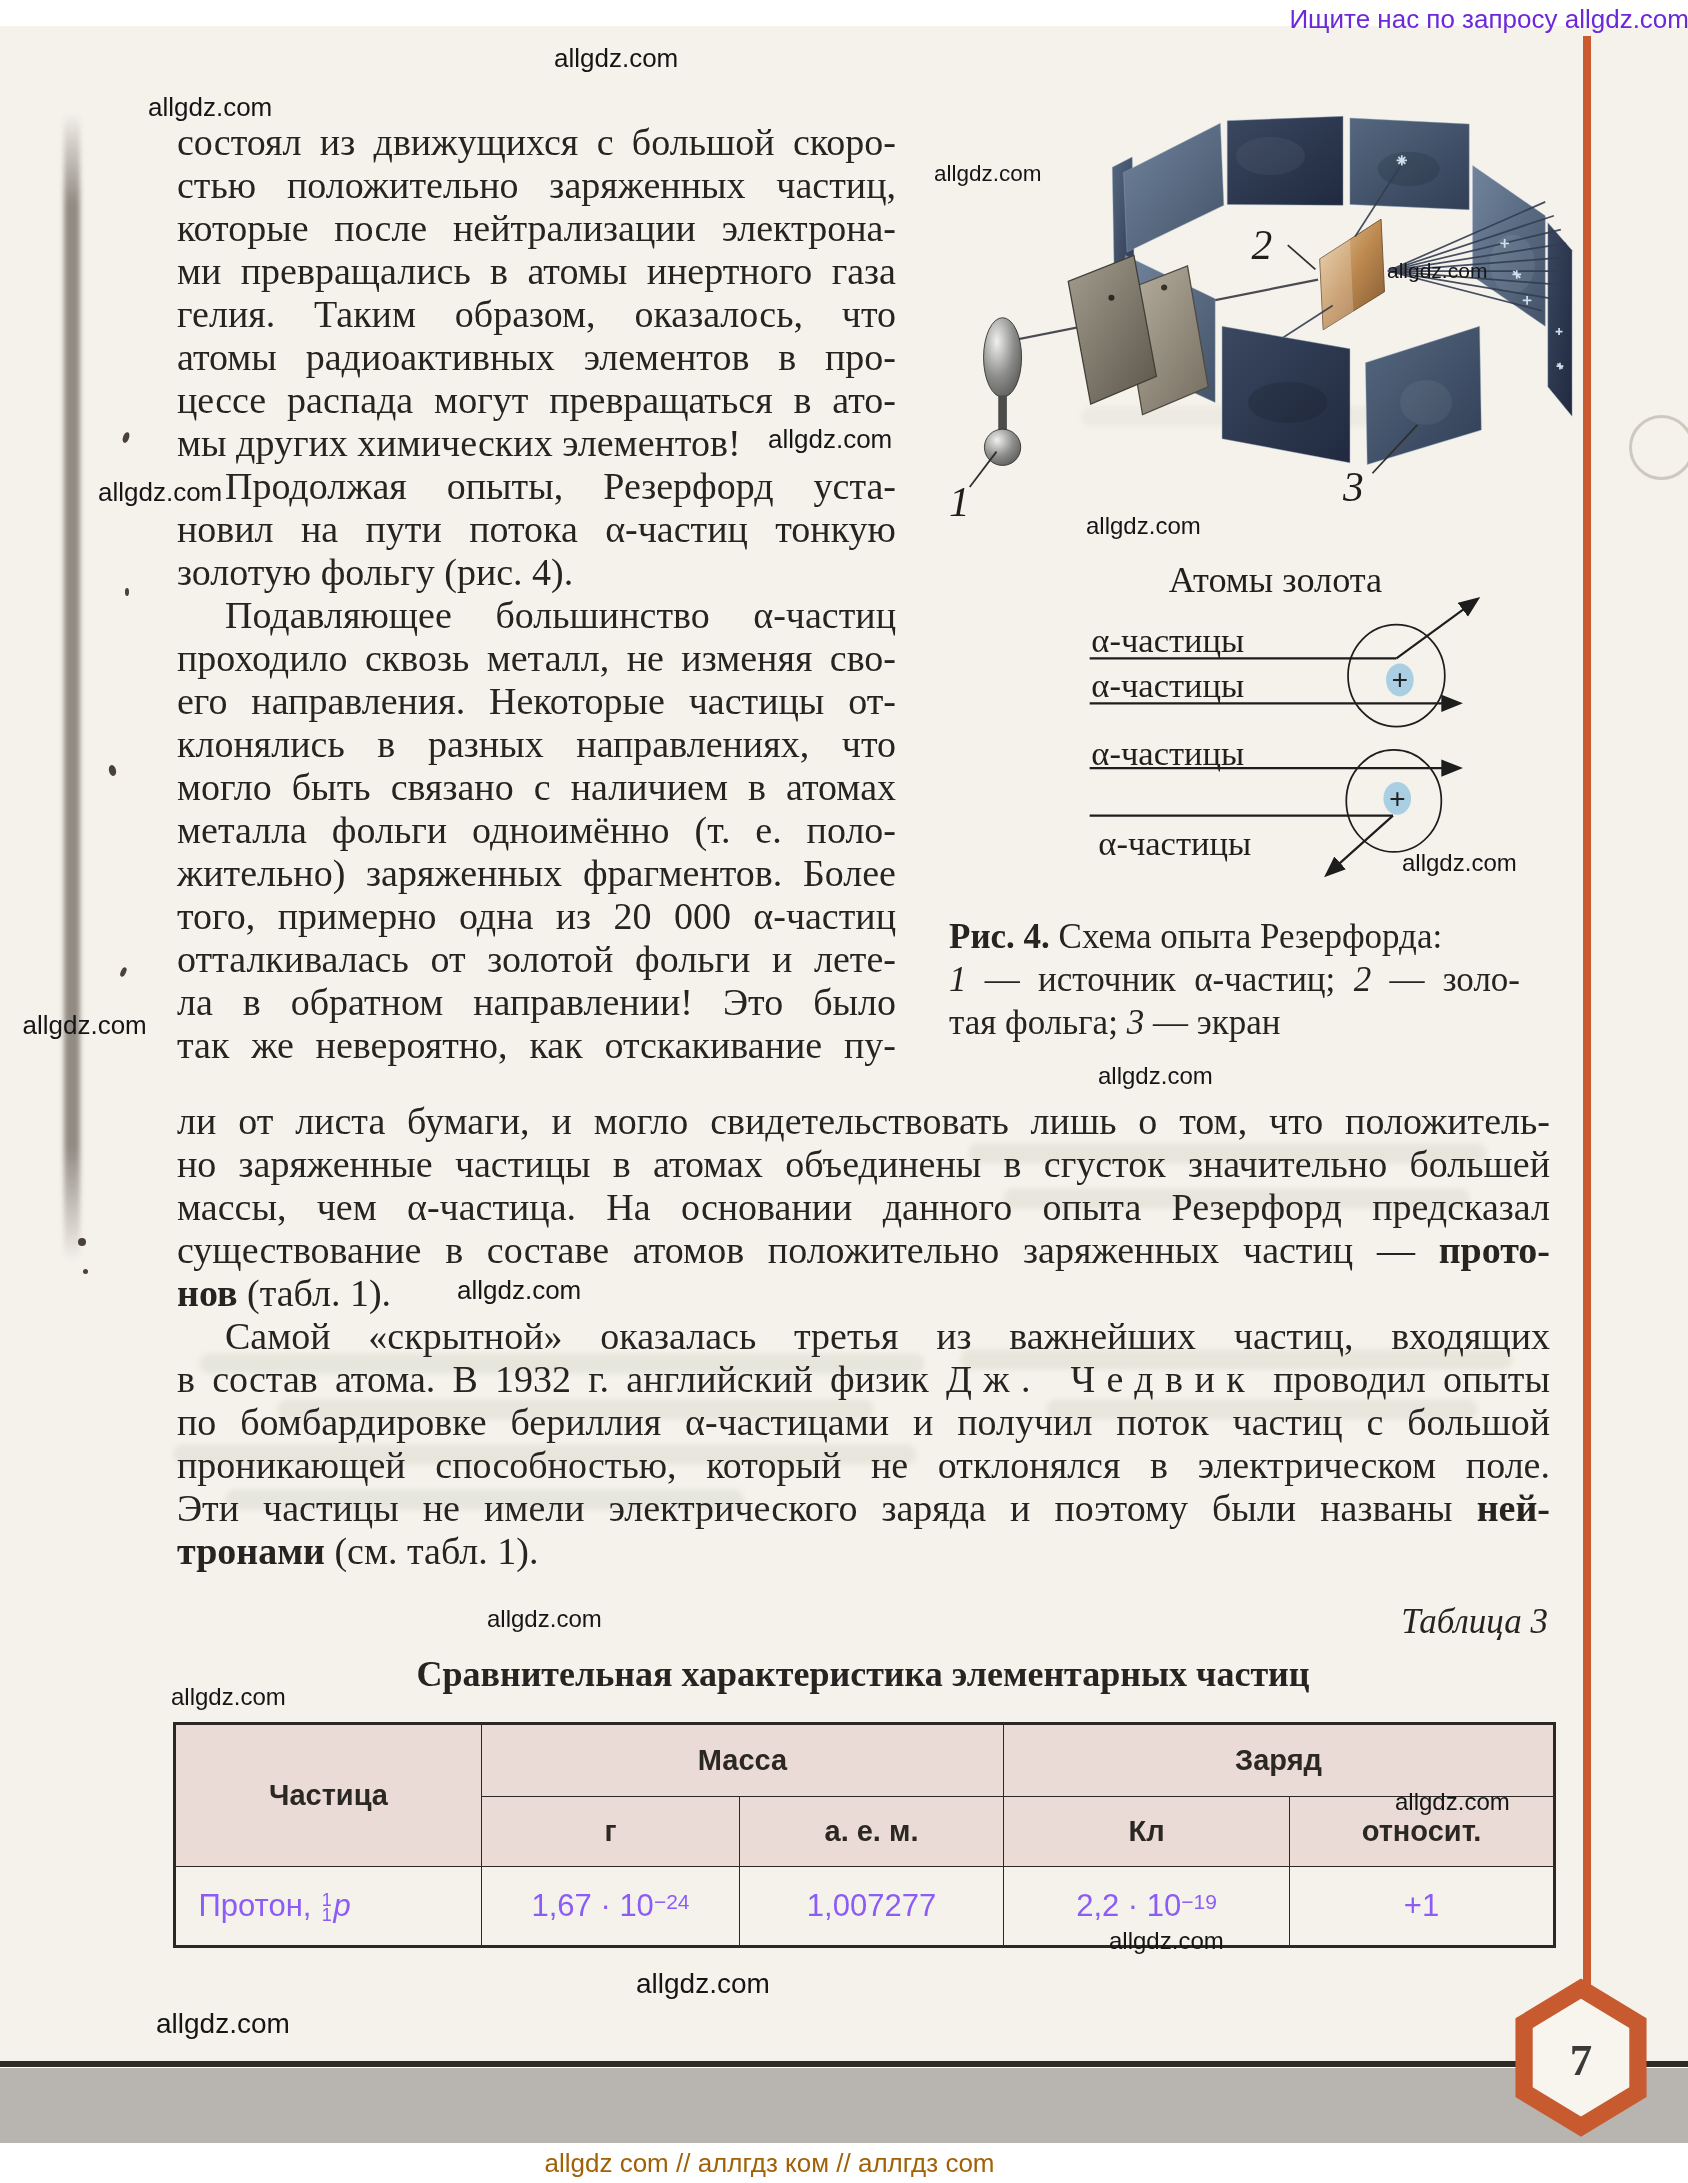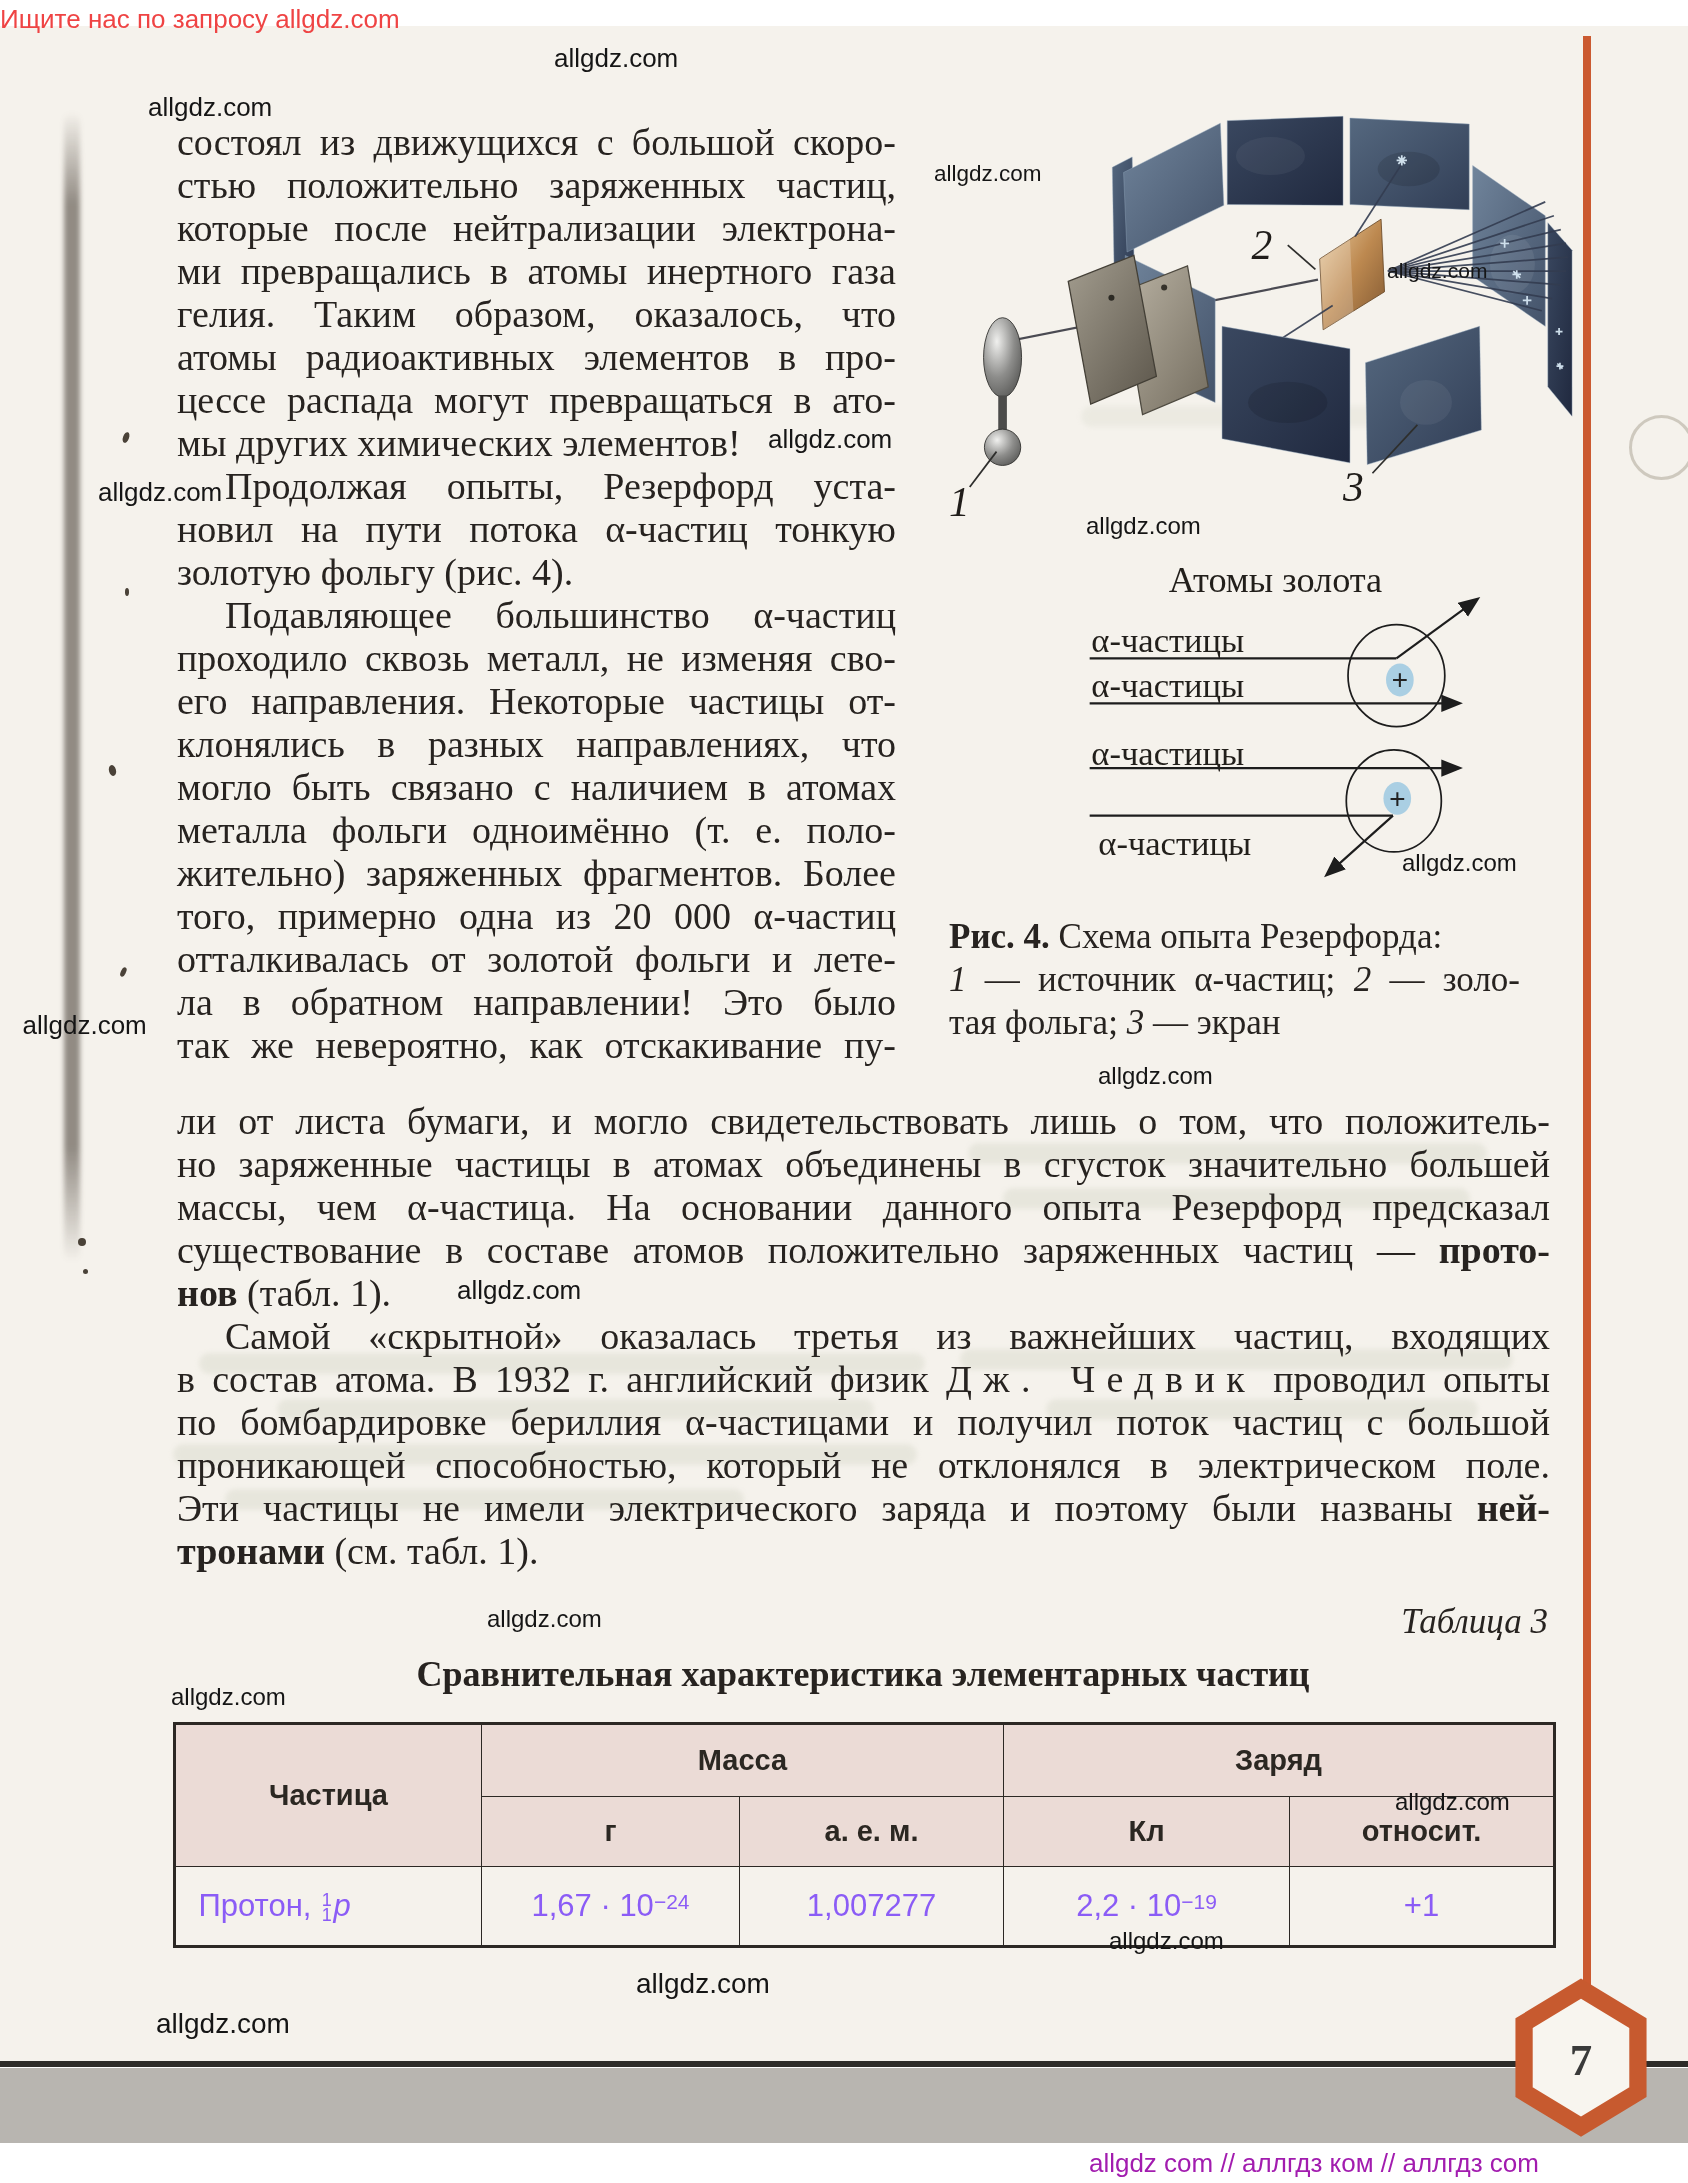--- a/index.html
+++ b/index.html
@@ -4,22 +4,22 @@
 <style>
   html,body{margin:0;padding:0;background:#ffffff;}
   #screen{position:relative;width:1689px;height:2183px;background:#ffffff;overflow:hidden;
           font-family:"Liberation Serif",serif;color:#272320;}
   .paper{position:absolute;left:0;top:26px;width:1689px;height:2041px;background:#f5f2ec;}
   .paper-shade{position:absolute;left:0;top:26px;width:61px;height:2041px;
 eft               background:linear-gradient(90deg,rgba(0,0,0,.16),rgba(0,0,0,0));}
   .spine{position:absolute;left:64px;top:112px;width:15.6px;height:1150px;border-radius:10.4px;
          background:linear-gradient(180deg,rgba(64,55,46,0),rgba(64,55,46,.55) 8%,rgba(64,55,46,.55) 90%,rgba(64,55,46,0));
          filter:blur(2.6px);}
-  .banner{position:absolute;left:0;top:3.5px;width:1689px;text-align:left;
-          font-family:"Liberation Sans",sans-serif;font-size:26px;color:#ef4444;}
+  .banner{position:absolute;left:0;top:3.5px;width:1689px;text-align:right;
+          font-family:"Liberation Sans",sans-serif;font-size:26px;color:#6d28d9;}
   .wm{position:absolute;font-family:"Liberation Sans",sans-serif;color:#151515;white-space:nowrap;}
   .colL{position:absolute;left:177px;top:121px;width:719px;}
   .colW{position:absolute;left:177px;top:1100px;width:1373px;}
   .ln{font-size:38px;line-height:43px;white-space:normal;}
   .j{text-align:justify;text-align-last:justify;}
   .e{text-align-last:left;}
   .ind{text-indent:48px;}
   .b{font-weight:bold;text-align:center;}
   .i{font-style:italic;}
   .sp{letter-spacing:.30em;}
@@ -38,22 +38,22 @@
   table.t{border:3.5px solid #2c2824;}
   td.hc{background:#ebdbd6;text-align:center;font-weight:bold;font-size:29px;color:#2b2722;}
   td.dc{background:transparent;text-align:center;font-size:31px;color:#8b5cf6;}
   td.name{text-align:left;padding-left:22.5px;}
   .r1 td{height:69px;} .r2 td{height:67px;} .r3 td{height:76px;}
   sup.e1{font-size:21px;vertical-align:7px;}
   .iso{display:inline-block;vertical-align:-5.2px;text-align:center;line-height:14.7px;font-size:18px;margin:0 1.7px;}
   .iso span{display:block;}
   .botline{position:absolute;left:0;top:2061px;width:1689px;height:6px;background:#2e2c29;}
   .grayband{position:absolute;left:0;top:2068px;width:1689px;height:75px;background:#b8b5b0;}
-  .footer{position:absolute;left:0;top:2148px;width:1539px;text-align:right;
-          font-family:"Liberation Sans",sans-serif;font-size:26px;color:#a21caf;}
+  .footer{position:absolute;left:0;top:2148px;width:1539px;text-align:center;
+          font-family:"Liberation Sans",sans-serif;font-size:26px;color:#a16207;}
   .obar{position:absolute;left:1583px;top:36px;width:7.8px;height:1953px;background:#cb5a30;}
   .hexwrap{position:absolute;left:1512px;top:1978px;width:138px;height:161px;}
   .mcircle{position:absolute;left:1629px;top:415px;width:59px;height:59px;border-radius:50%;
            border:3.5px solid rgba(160,150,135,.45);}
   .spk{position:absolute;background:#4a4238;border-radius:50%;}
   .ghost{position:absolute;height:21px;border-radius:10.4px;background:#c9ccba;opacity:.30;filter:blur(2.6px);}
 </style>
 </head>
 <body>
 

